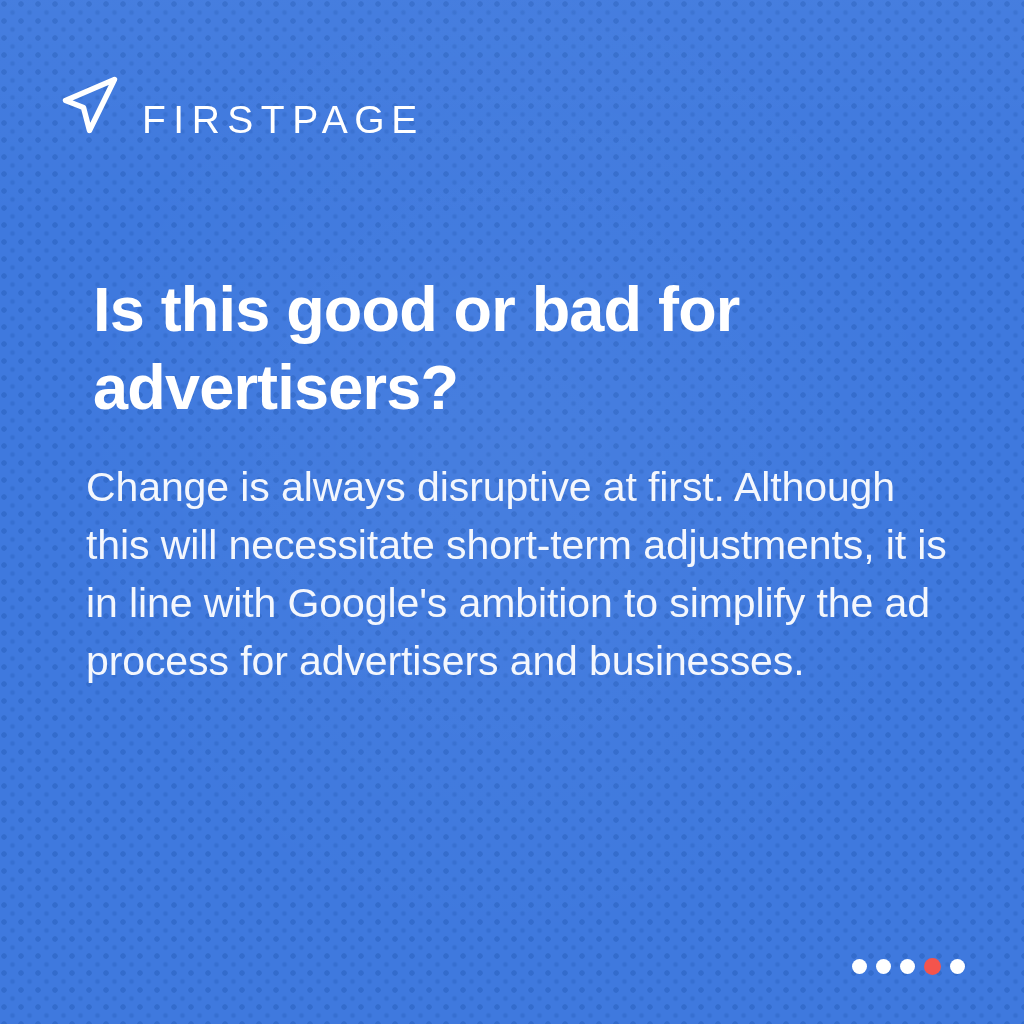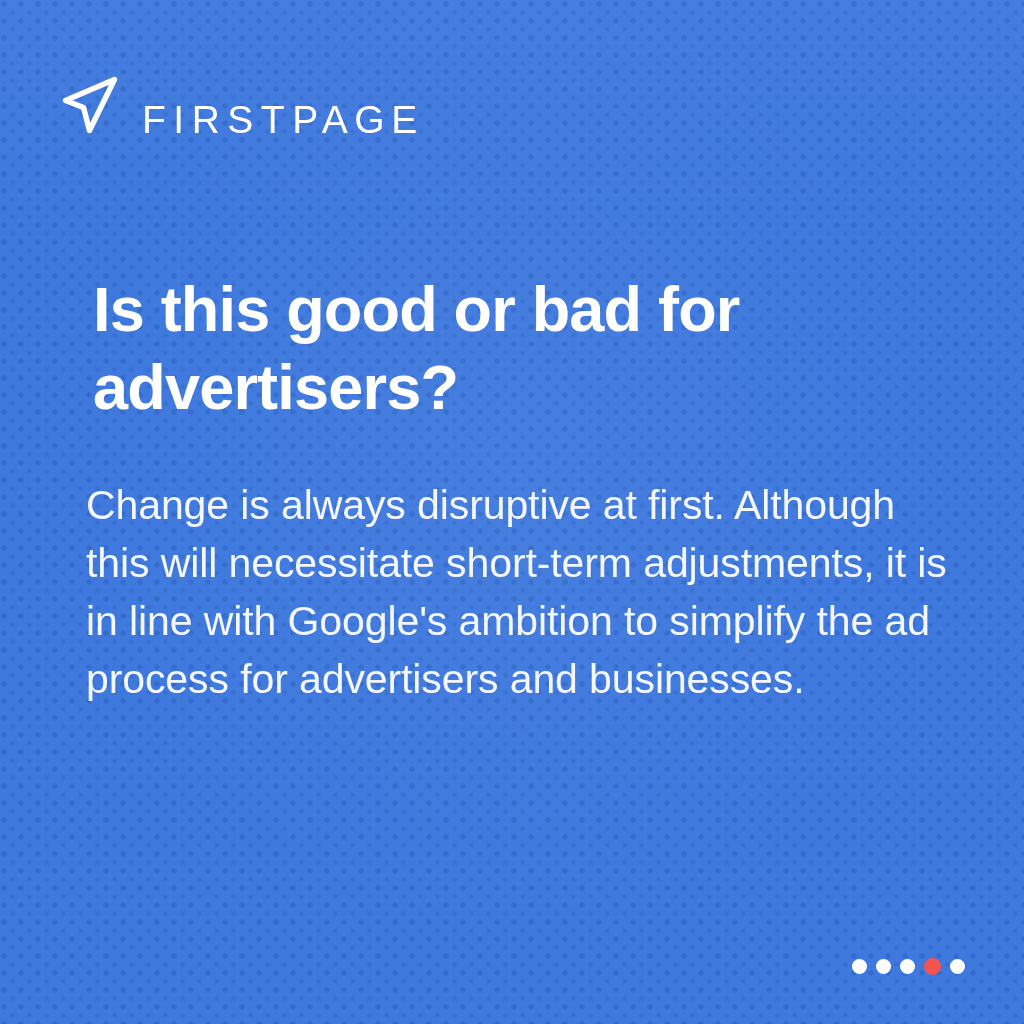--- a/index.html
+++ b/index.html
@@ -99,21 +99,21 @@
     font-size: 63px;
     line-height: 78px;
     letter-spacing: -0.8px;
     margin: 17px;
   }
 
   
   .body-copy {
     position: absolute;
     left: 86px;
-    top: 476px;
+    top: 458px;
     width: 870px;
     color: #f4f7fd;
     font-family: "Liberation Sans Narrow", "Liberation Sans", sans-serif;
     font-weight: 400;
     font-size: 41px;
     line-height: 58px;
     letter-spacing: -0.1px;
     margin: 0;
   }
 

